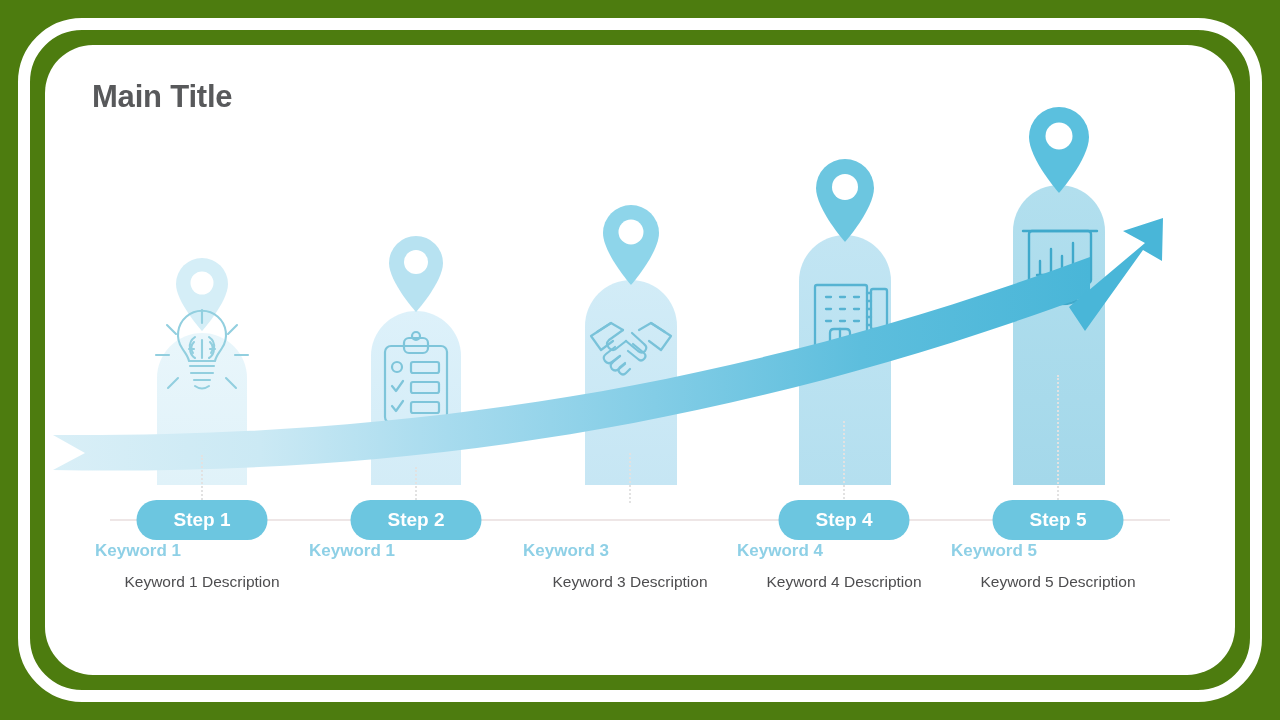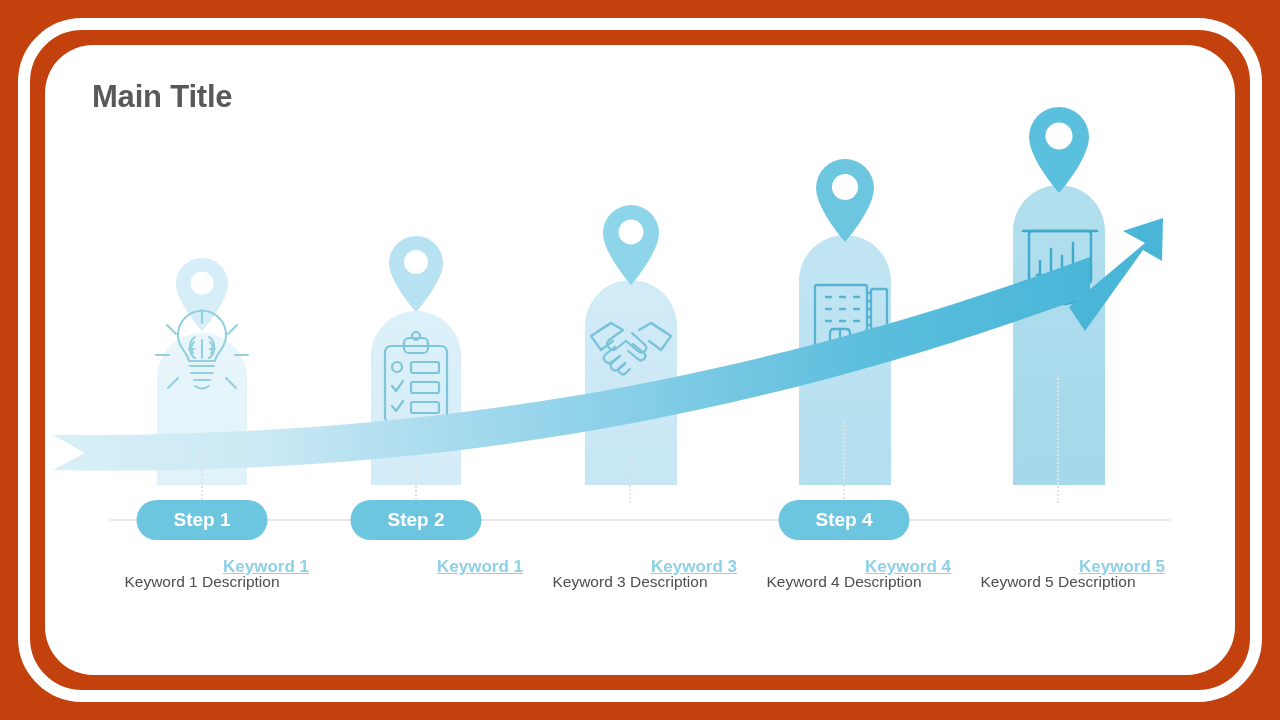--- a/index.html
+++ b/index.html
@@ -9,21 +9,21 @@
     height: 720px;
     background: #ececec;
     font-family: "Liberation Sans", sans-serif;
     overflow: hidden;
   }
 
   #stage {
     position: relative;
     width: 1280px;
     height: 720px;
-    background: #c2410c;
+    background: #4d7c0f;
   }
 
   
   .frame-ring {
     position: absolute;
     left: 18px;
     top: 18px;
     width: 1244px;
     height: 684px;
     border: 12px solid #ffffff;
@@ -93,28 +93,27 @@
     font-weight: bold;
     display: flex;
     align-items: center;
     justify-content: center;
     z-index: 5;
   }
 
   
   .keyword {
     position: absolute;
-    top: 512px;
+    top: 496px;
     left: 0;
     width: 214px;
-    text-align: right;
+    text-align: left;
     font-size: 17px;
     font-weight: bold;
     color: #8ed0e6;
-    text-decoration: underline;
   }
   .desc {
     position: absolute;
     top: 528px;
     left: -12px;
     width: 238px;
     text-align: center;
     font-size: 15.5px;
     color: #4d4d4f;
   }
@@ -309,19 +308,20 @@
 
       <div class="col" style="left:692px;">
         <div class="dotline" style="top:376px;height:82px;"></div>
         <div class="pill">Step 4</div>
         <div class="keyword">Keyword 4</div>
         <div class="desc">Keyword 4 Description</div>
       </div>
 
       <div class="col" style="left:906px;">
         <div class="dotline" style="top:330px;height:128px;"></div>
+        <div class="pill">Step 5</div>
         <div class="keyword">Keyword 5</div>
         <div class="desc">Keyword 5 Description</div>
       </div>
 
     </div>
   </div>
 </div>
 
 </body></html>

